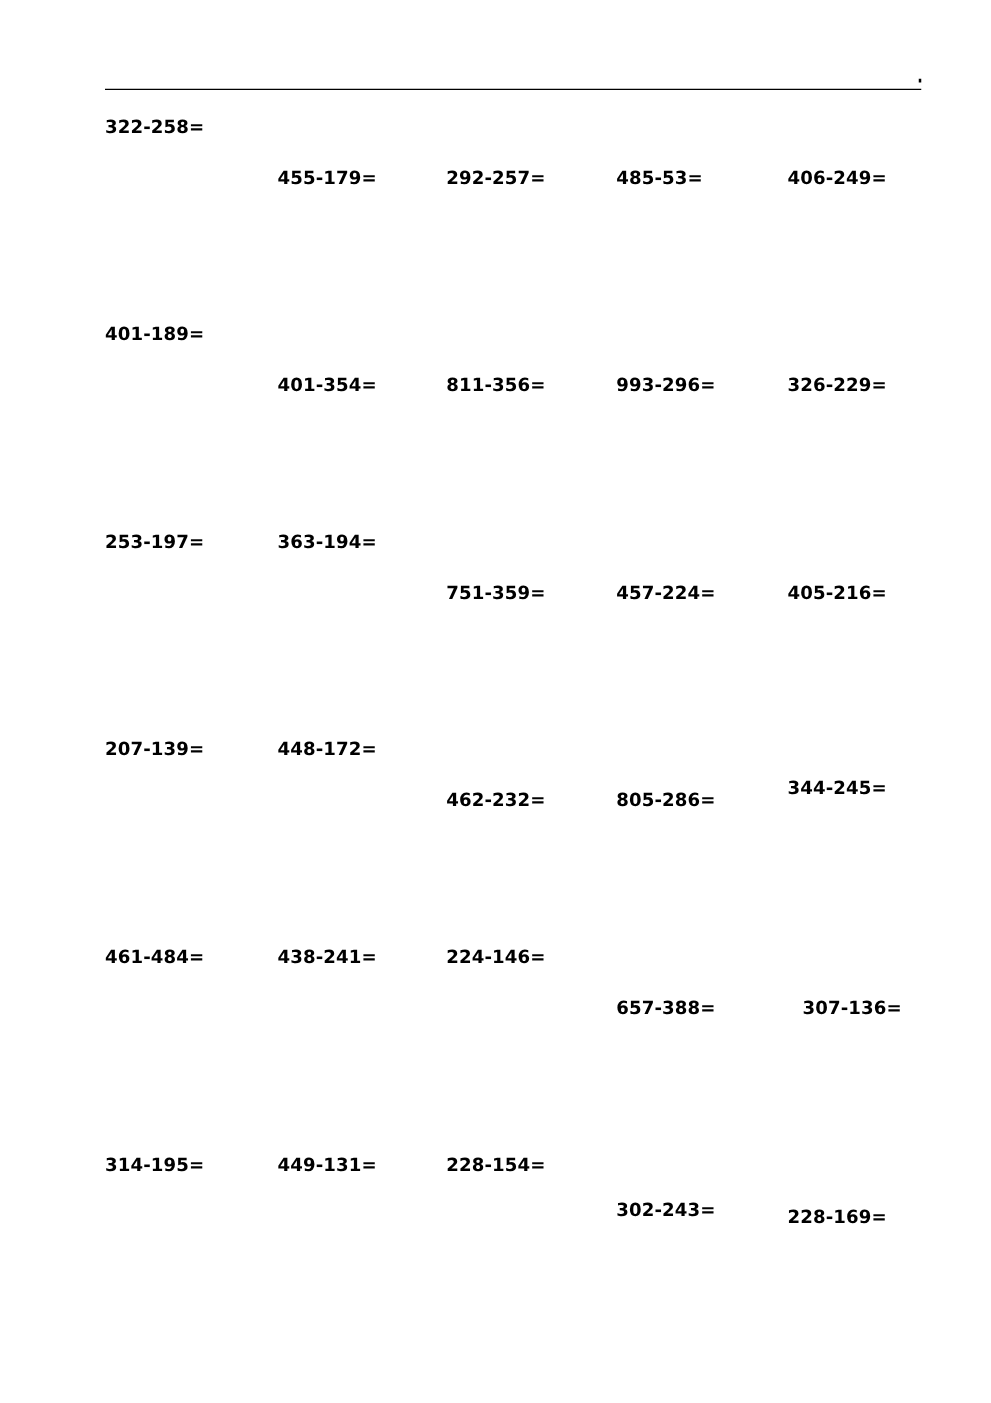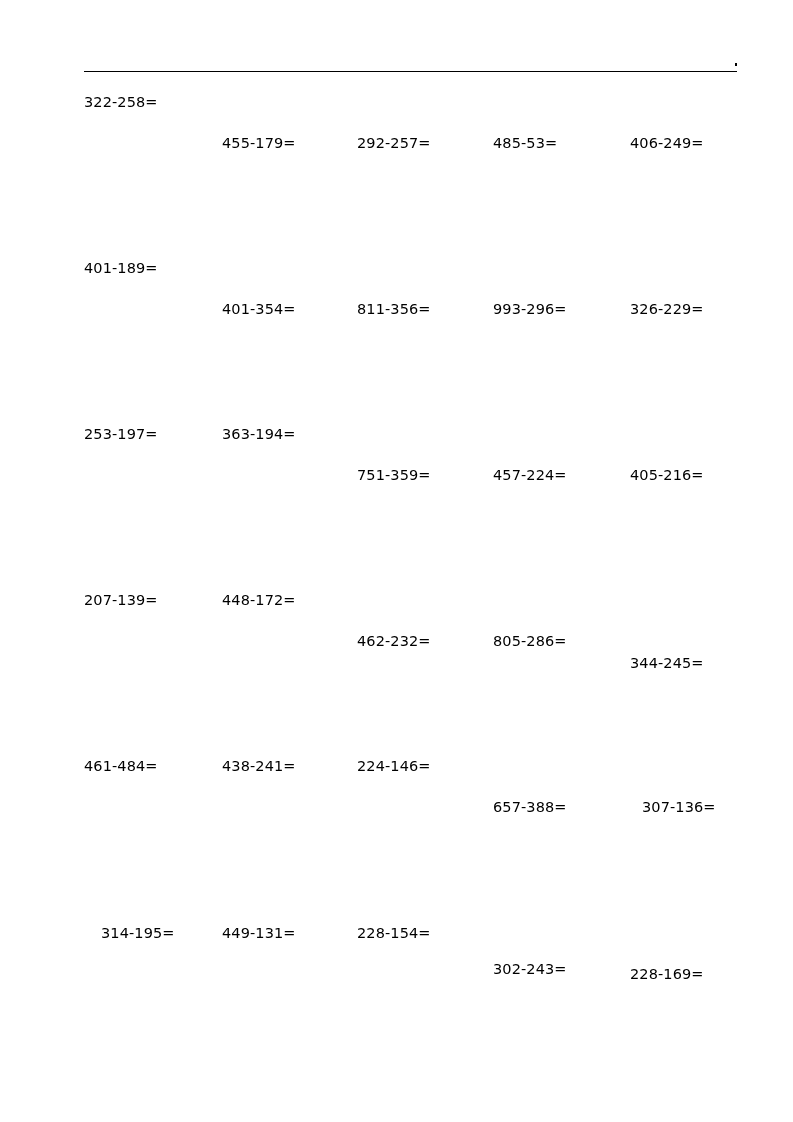--- a/index.html
+++ b/index.html
@@ -36,20 +36,21 @@
     height: 3px;
     background: #000000;
   }
   
   #problems {
     position: absolute;
     left: 0;
     top: 0;
     width: 793px;
     height: 1122px;
+    font-weight: bold;
   }
   .problem {
     position: absolute;
     font-size: 14.5px;
     line-height: 1;
     letter-spacing: 0.1px;
     white-space: nowrap;
     color: #000000;
   }
 </style>
@@ -74,26 +75,26 @@
       <div class="problem" style="left: 630px; top: 302px;">326-229=</div>
       <div class="problem" style="left: 84px; top: 427px;">253-197=</div>
       <div class="problem" style="left: 222px; top: 427px;">363-194=</div>
       <div class="problem" style="left: 357px; top: 468px;">751-359=</div>
       <div class="problem" style="left: 493px; top: 468px;">457-224=</div>
       <div class="problem" style="left: 630px; top: 468px;">405-216=</div>
       <div class="problem" style="left: 84px; top: 593px;">207-139=</div>
       <div class="problem" style="left: 222px; top: 593px;">448-172=</div>
       <div class="problem" style="left: 357px; top: 634px;">462-232=</div>
       <div class="problem" style="left: 493px; top: 634px;">805-286=</div>
-      <div class="problem" style="left: 630px; top: 656px;">344-245=</div>
+      <div class="problem" style="left: 630px; top: 624px;">344-245=</div>
       <div class="problem" style="left: 84px; top: 759px;">461-484=</div>
       <div class="problem" style="left: 222px; top: 759px;">438-241=</div>
       <div class="problem" style="left: 357px; top: 759px;">224-146=</div>
       <div class="problem" style="left: 493px; top: 800px;">657-388=</div>
       <div class="problem" style="left: 630px; top: 800px; margin-left: 12px;">307-136=</div>
-      <div class="problem" style="left: 101px; top: 926px;">314-195=</div>
+      <div class="problem" style="left: 84px; top: 926px;">314-195=</div>
       <div class="problem" style="left: 222px; top: 926px;">449-131=</div>
       <div class="problem" style="left: 357px; top: 926px;">228-154=</div>
       <div class="problem" style="left: 493px; top: 962px; text-align: center;">302-243=</div>
       <div class="problem" style="left: 630px; top: 967px;">228-169=</div>
     </div>
 
 </div>
 
 </body></html>

